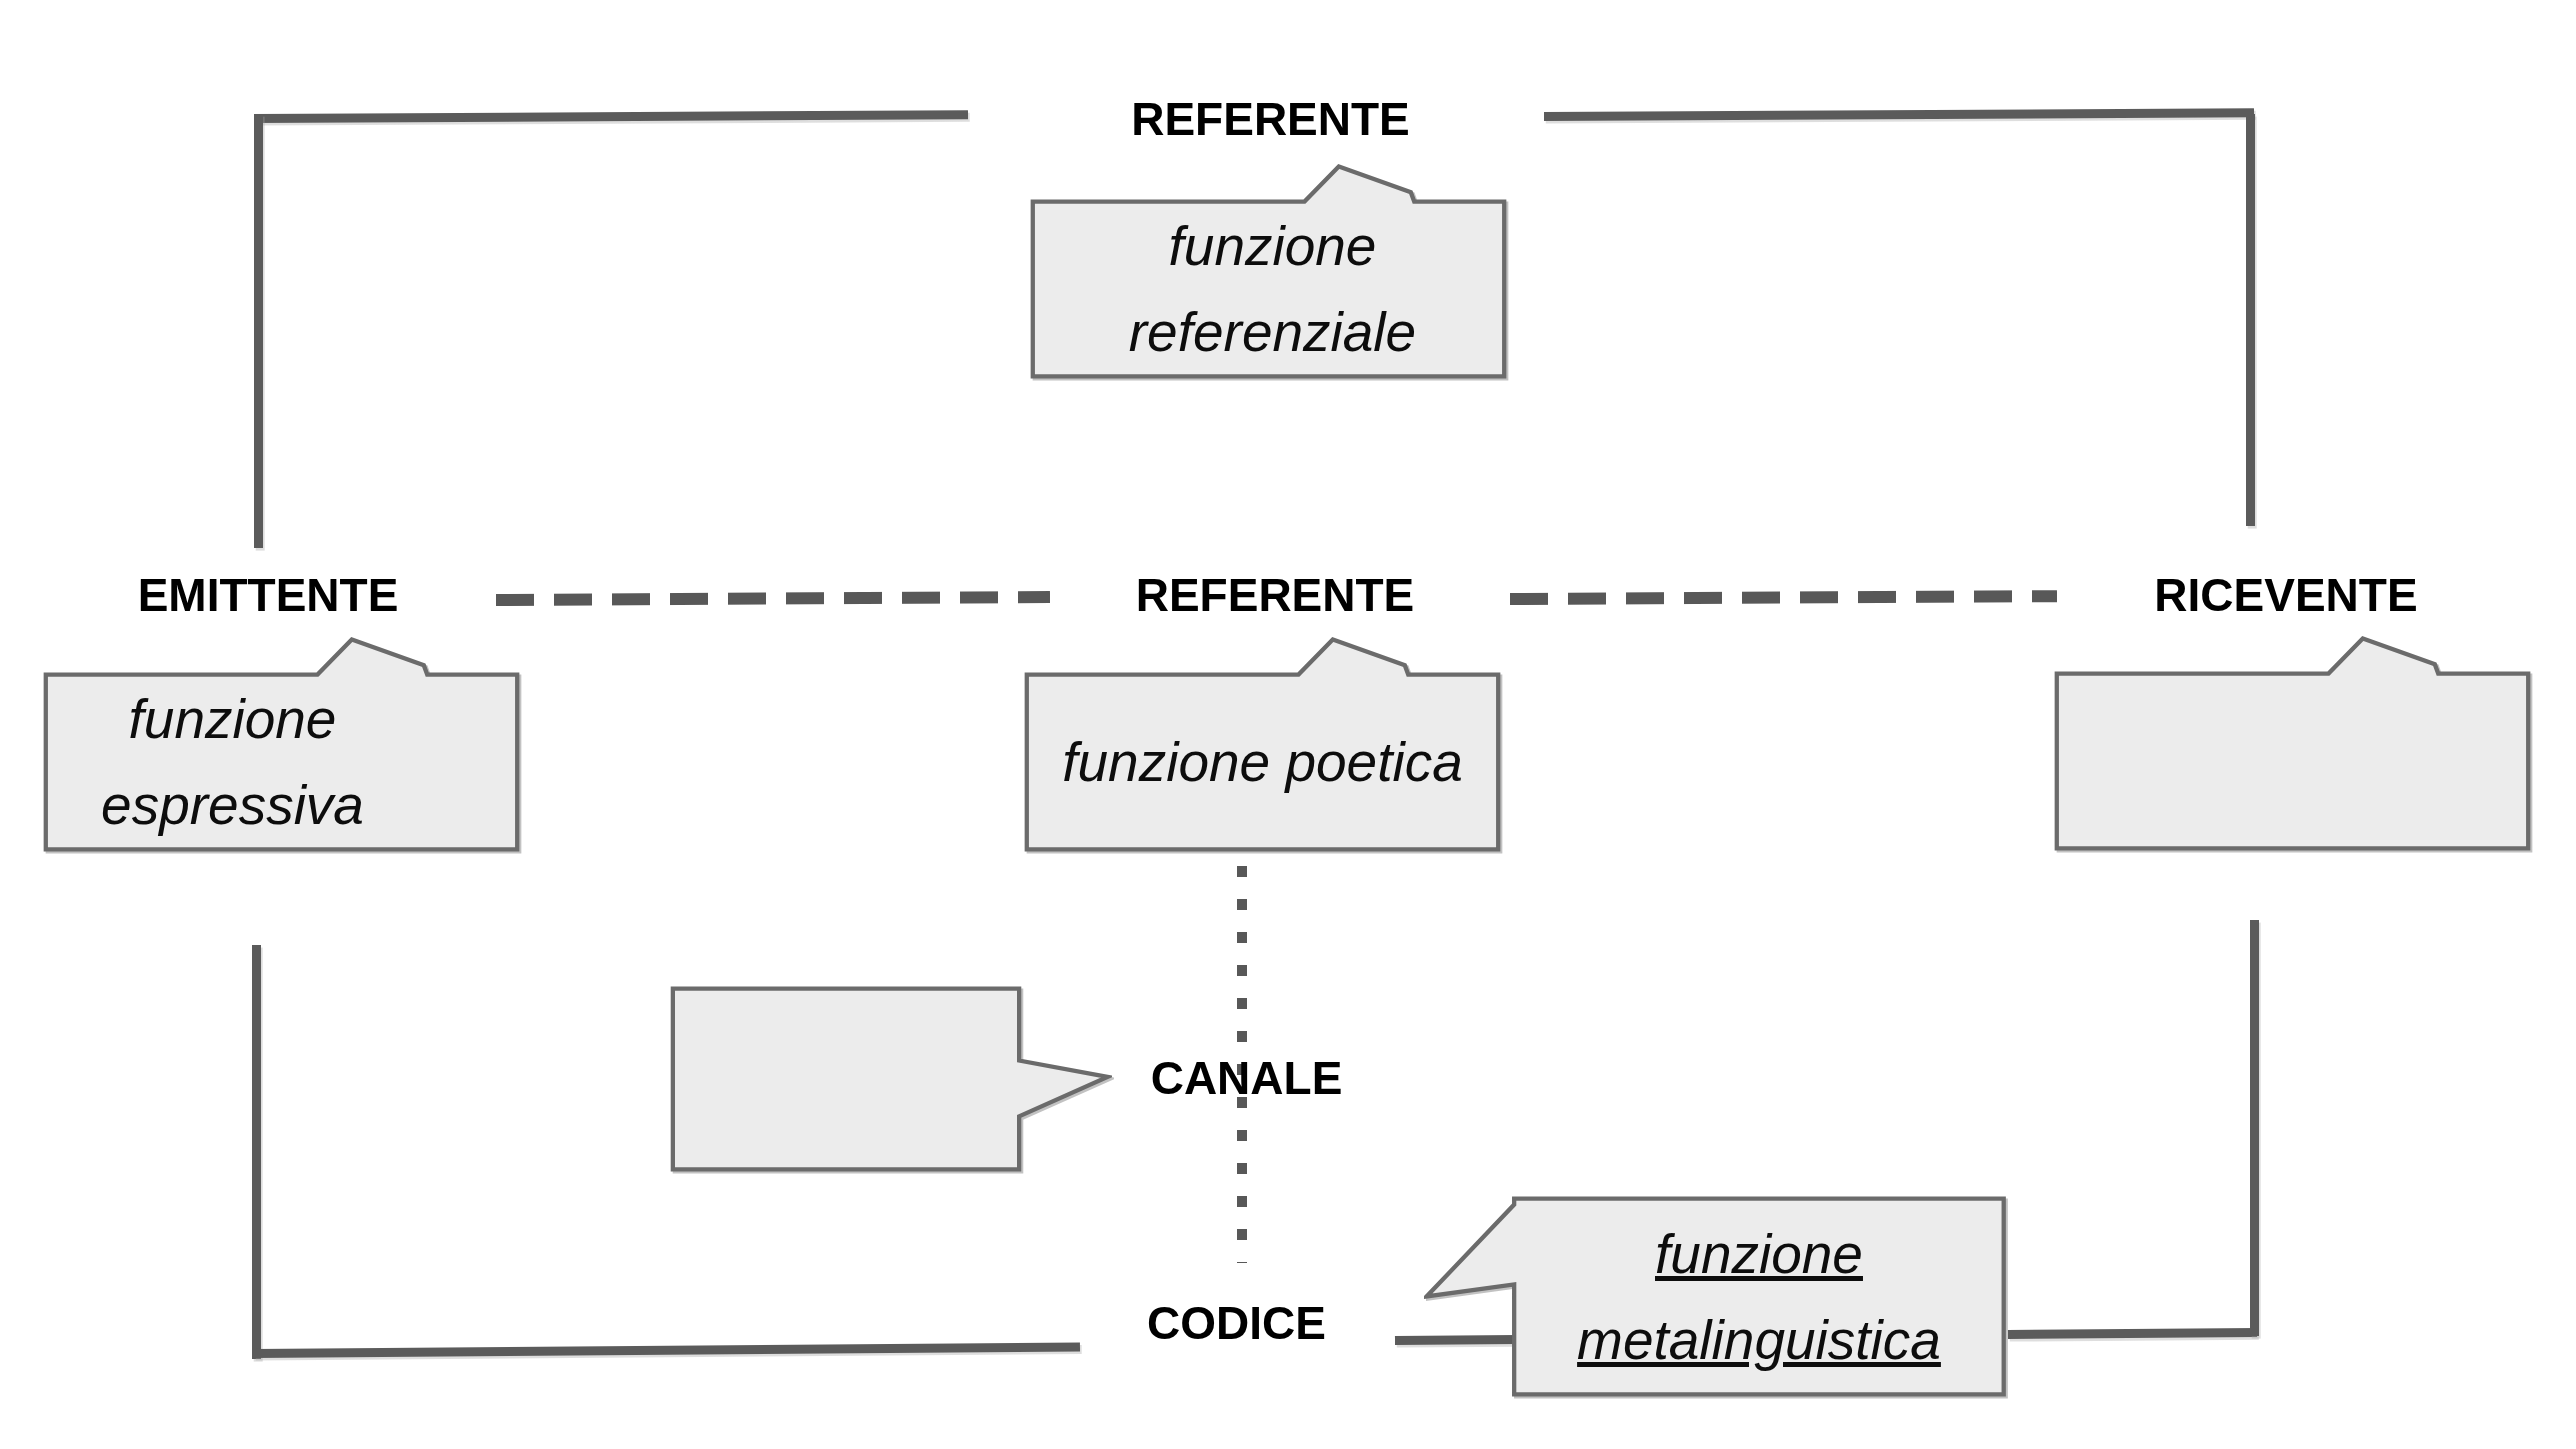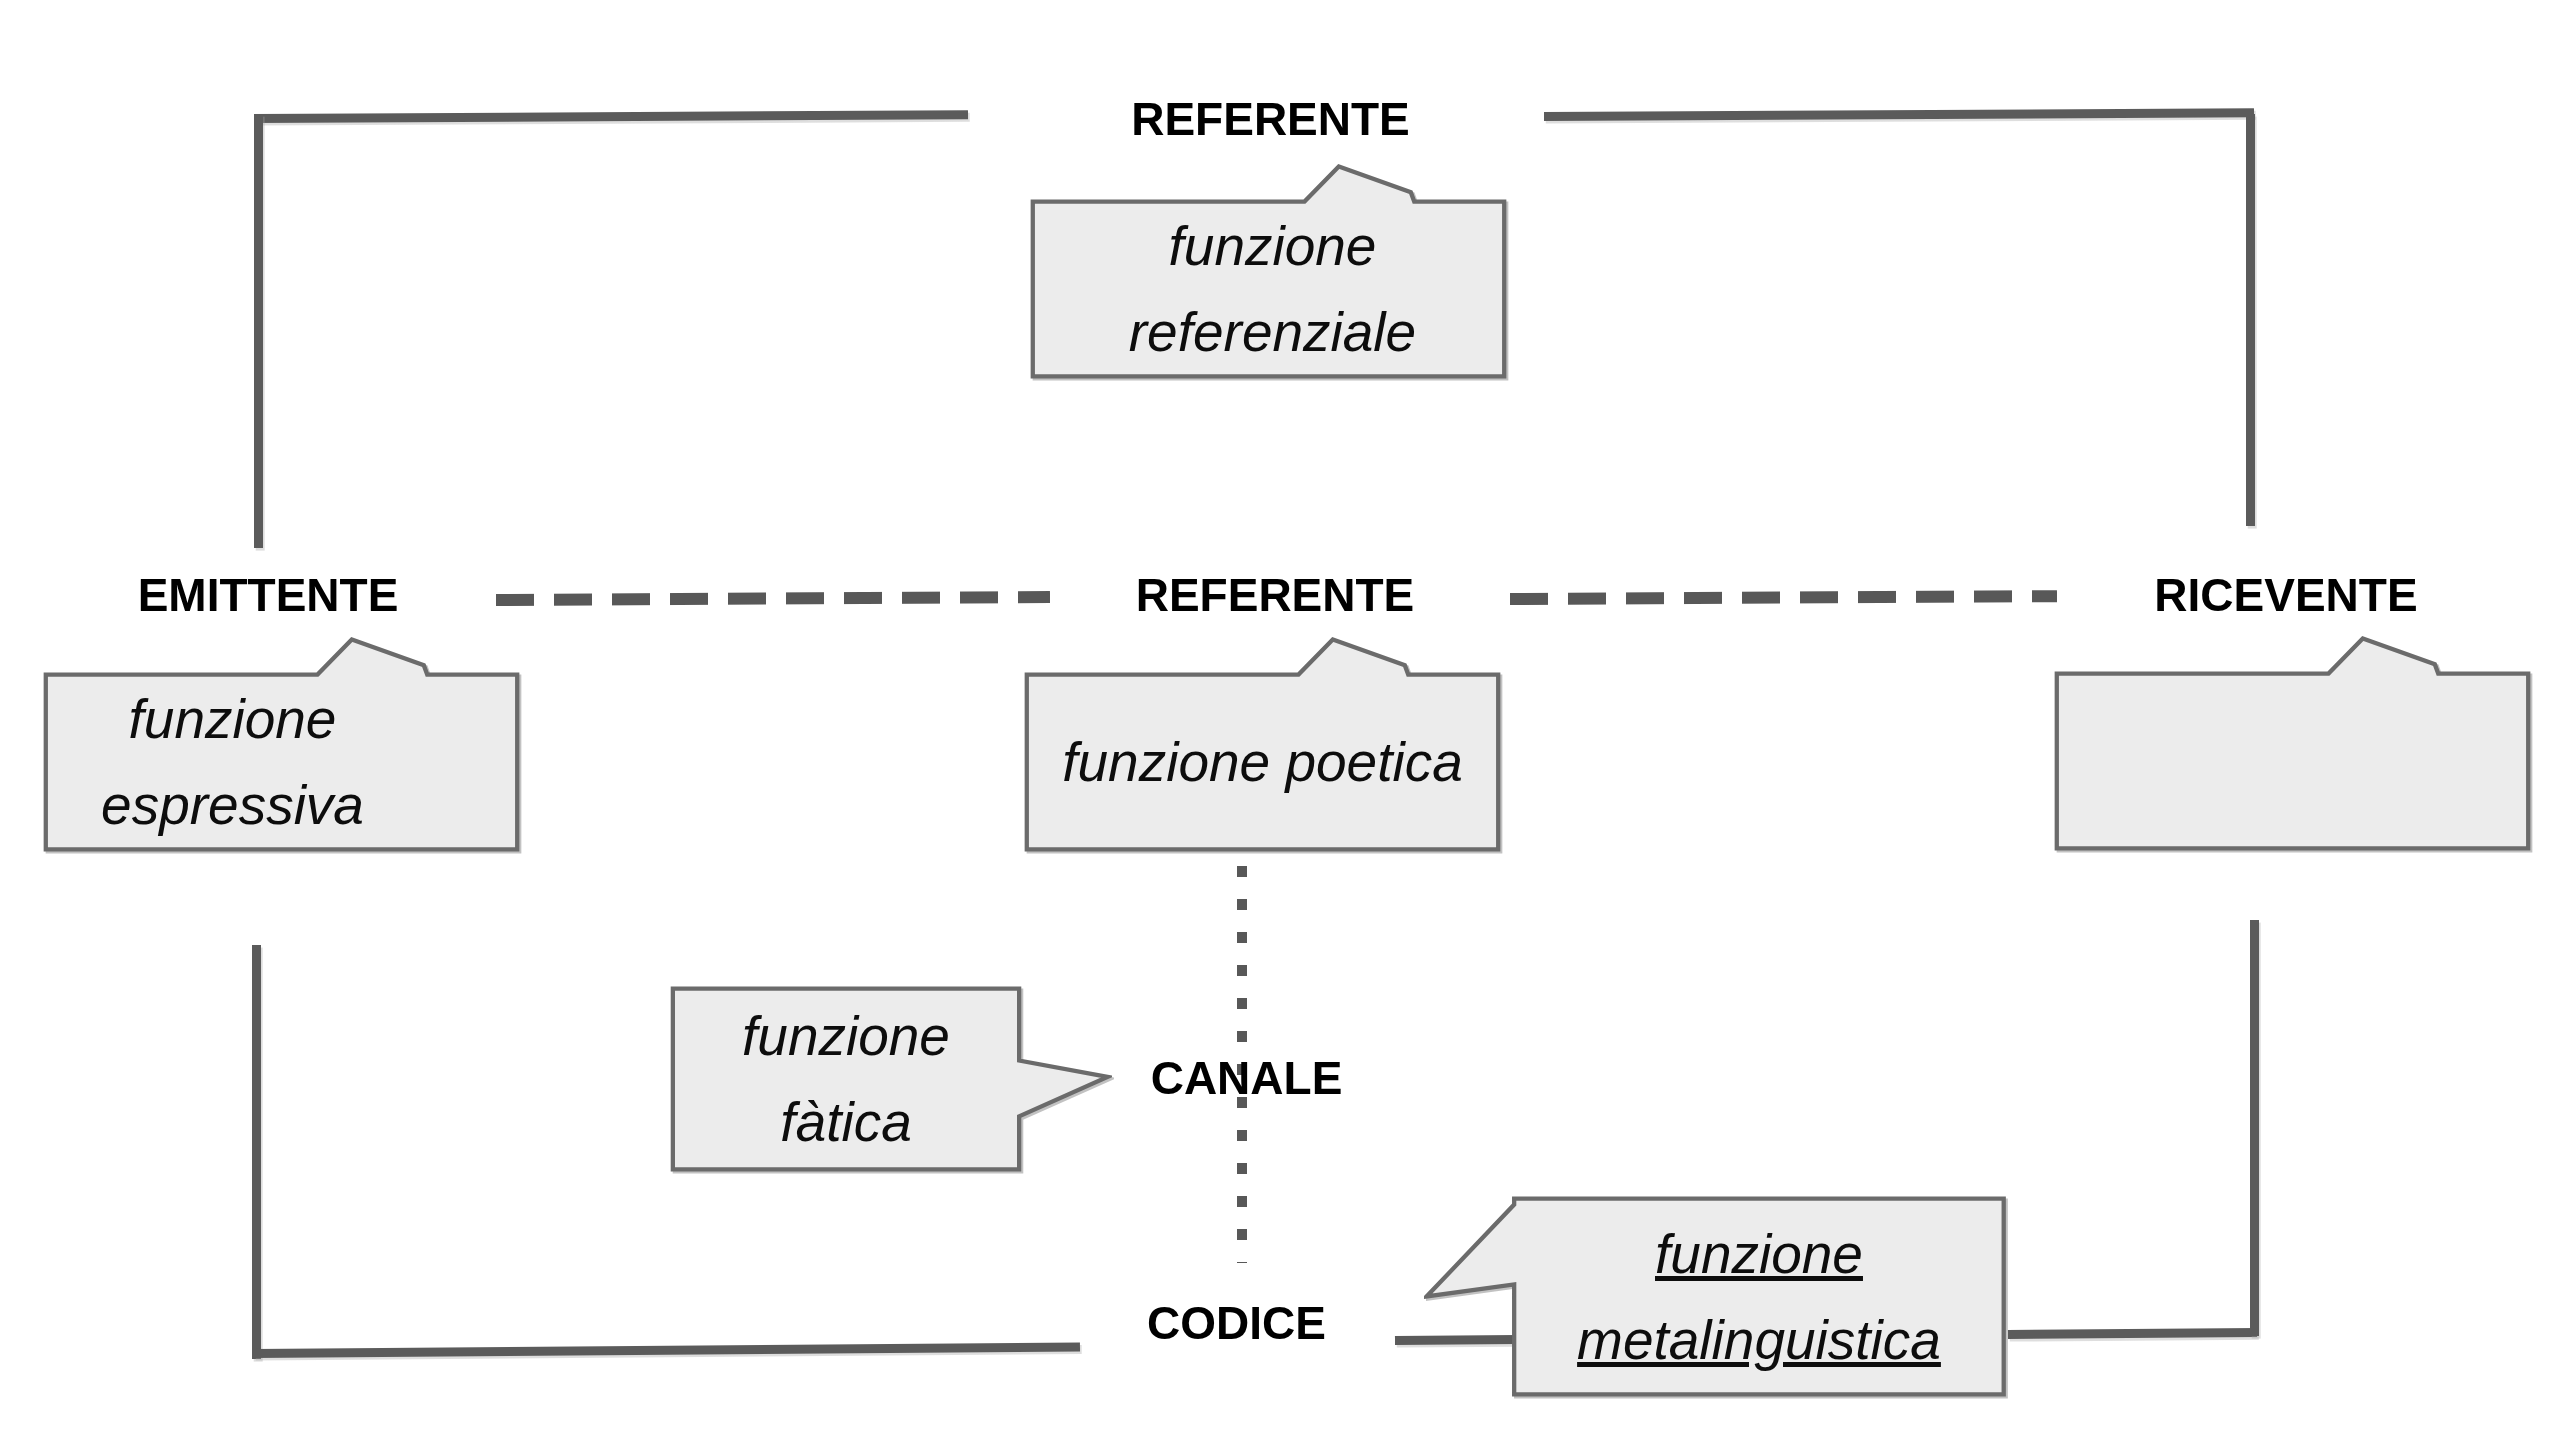--- a/index.html
+++ b/index.html
@@ -70,21 +70,20 @@
   <svg class="callout-svg" style="left:670px;top:986px;" width="442" height="186" viewBox="0 0 515 217">
     <path d="M 3,3 H 407 V 87 L 510,106 L 407,152 V 214 H 3 Z"></path>
   </svg>
   <svg class="callout-svg" style="left:1424px;top:1195px;" width="584" height="203" viewBox="0 0 680 236">
     <path d="M 105,4 H 675 V 232 H 105 V 104 L 3,118 L 105,11 Z"></path>
   </svg>
 
   <div class="callout-text" style="left:1030px;top:199px;width:413px;height:180px;margin-left:36px;">funzione referenziale</div>
   <div class="callout-text" style="left:43px;top:672px;width:379px;height:180px;">funzione espressiva</div>
   <div class="callout-text" style="left:1024px;top:672px;width:477px;height:180px;">funzione poetica</div>
-  <div class="callout-text" style="left:670px;top:986px;width:352px;height:186px;padding:0 20.6px;">funzione fàtica</div>
   <div class="callout-text" style="left:1511px;top:1195px;width:496px;height:203px;padding:0 26px;text-decoration:underline;">funzione metalinguistica</div>
 
   <div class="node" style="left:970px;top:76px;width:601px;">REFERENTE</div>
   <div class="node" style="left:34px;top:552px;width:468px;">EMITTENTE</div>
   <div class="node" style="left:1043px;top:552px;width:464px;">REFERENTE</div>
   <div class="node" style="left:2052px;top:552px;width:468px;">RICEVENTE</div>
   <div class="node" style="left:1032px;top:1035px;width:429px;">CANALE</div>
   <div class="node" style="left:1022px;top:1280px;width:429px;">CODICE</div>
 
 </div>

